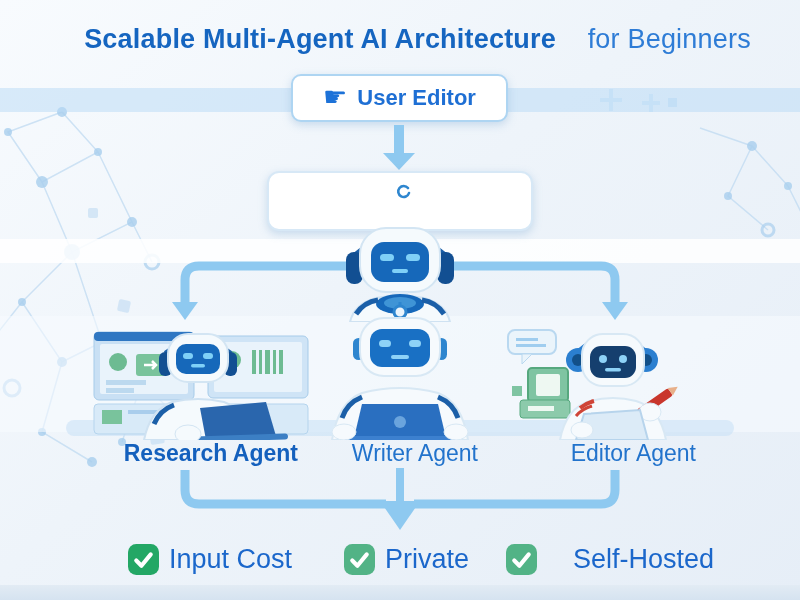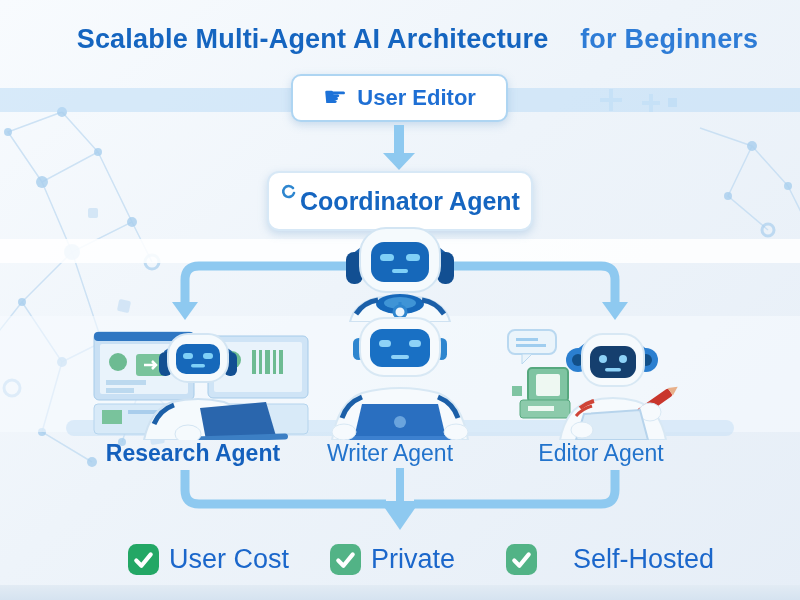--- a/index.html
+++ b/index.html
@@ -15,46 +15,46 @@
   
   .band-top   { left:0; top:88px;  width:800px; height:24px; background:rgba(183,218,246,.5); }
   .band-mid   { left:0; top:239px; width:800px; height:24px; background:rgba(255,255,255,.85); }
   .band-agents{ left:0; top:316px; width:800px; height:116px; background:rgba(248,252,255,.55); }
   .band-desk  { left:66px; top:420px; width:668px; height:16px; background:rgba(199,224,245,.55); border-radius:8px; }
   .band-bottom{ left:0; top:585px; width:800px; height:15px; background:linear-gradient(to bottom,#e2ebf4,#d5e3f0); }
 
   
   .title { left:0; top:24px; width:800px; text-align:center; font-size:27px; letter-spacing:.2px; }
   .title .main   { font-weight:700; color:#1565c0;margin-left:35px; }
-  .title .suffix { font-weight:700; color:#2e7cd6; margin-left:24px; }
+  .title .suffix { font-weight:400; color:#2e7cd6; margin-left:24px; }
 
   
   .node-box {
     background:#ffffff; border:2px solid #aed5f2; border-radius:10px;
     box-shadow:0 3px 9px rgba(120,165,210,.35);
     display:flex; align-items:center; justify-content:center; gap:10px;
   }
   .user-input { left:291px; top:74px; width:217px; height:48px; }
   .user-input .label { font-size:22px; font-weight:700; color:#1e6fd4; }
   .hand-glyph { font-size:27px; color:#1d72d8; line-height:1; transform:translateY(-1px); }
 
   .coordinator { left:267px; top:171px; width:266px; height:60px; border-radius:12px; border-color:#d7e8f6; }
   .coordinator .label { font-size:25px; font-weight:700; color:#1565c0; }
   .swirl { margin-right:-6px; transform:translateY(-9px); }
 
   
-  .agent-label { top:440px; height:32px; text-align:center; font-size:23px; color:#2273cc; }
+  .agent-label { top:440px; height:32px; text-align:right; font-size:23px; color:#2273cc; }
   .agent-label.research { left:88px;  width:210px; font-weight:700; color:#1460bd; }
   .agent-label.writer   { left:302px; width:176px; }
   .agent-label.editor   { left:506px; width:190px; }
 
   
   .badge { top:541px; height:36px; display:flex; align-items:center; gap:10px; }
   .badge .label { font-size:27px; color:#1b67cb; }
-  .badge.b0 { left:128px; } .badge.b1 { left:330px; } .badge.b2 { left:506px;gap:36px; }
+  .badge.b0 { left:128px; } .badge.b1 { left:344px; } .badge.b2 { left:506px;gap:36px; }
 
   .noptr { pointer-events:none; }
 </style>
 </head>
 <body>
 
 <div id="canvas">
 
   <svg class="abs noptr" width="800" height="600" viewBox="0 0 800 600" style="left:0;top:0;">
     <g stroke="#bdd9f1" stroke-width="1.5" fill="none" opacity="0.7">
@@ -123,21 +123,20 @@
 
   <svg class="abs noptr" width="42" height="46" viewBox="0 0 42 46" style="left:378px;top:125px;">
     <rect x="16" y="0" width="10" height="30" fill="#8ec9f0"></rect>
     <path d="M5,28 L37,28 L21,45 Z" fill="#8ec9f0"></path>
   </svg>
 
   <div class="abs node-box coordinator">
     <svg class="swirl" width="16" height="16" viewBox="0 0 16 16">
       <path d="M13,4 A5.5,5.5 0 1 0 14,9" stroke="#2e86cf" stroke-width="2.6" fill="none" stroke-linecap="round"></path>
     </svg>
-    <span class="label">Coordinator Agent</span>
   </div>
 
   <svg class="abs noptr" width="500" height="74" viewBox="0 0 500 74" style="left:150px;top:248px;">
     <path d="M35,56 L35,32 Q35,18 49,18 L451,18 Q465,18 465,32 L465,56" stroke="#8ec9f0" stroke-width="9" fill="none" stroke-linejoin="round"></path>
     <line x1="250" y1="18" x2="250" y2="56" stroke="#8ec9f0" stroke-width="7"></line>
     <path d="M22,54 L48,54 L35,72 Z" fill="#8ec9f0"></path>
     <path d="M452,54 L478,54 L465,72 Z" fill="#8ec9f0"></path>
   </svg>
 
   <svg class="abs noptr" width="144" height="106" viewBox="0 0 144 106" style="left:328px;top:216px;">
@@ -257,21 +256,21 @@
     <path d="M465,6 L465,26 Q465,40 451,40 L264,40" stroke="#8ec9f0" stroke-width="9" fill="none" stroke-linejoin="round"></path>
     <line x1="250" y1="4" x2="250" y2="44" stroke="#8ec9f0" stroke-width="8"></line>
     <path d="M230,37 L270,37 L250,66 Z" fill="#8ec9f0"></path>
   </svg>
 
   <div class="abs badge b0">
     <svg width="31" height="31" viewBox="0 0 30 30">
       <rect width="30" height="30" rx="8" fill="#23a765"></rect>
       <path d="M8,16 L13,21 L22,10" stroke="#ffffff" stroke-width="4" fill="none" stroke-linecap="round" stroke-linejoin="round"></path>
     </svg>
-    <span class="label">User Cost</span>
+    <span class="label">Input Cost</span>
   </div>
   <div class="abs badge b1">
     <svg width="31" height="31" viewBox="0 0 30 30">
       <rect width="30" height="30" rx="8" fill="#52b386"></rect>
       <path d="M8,16 L13,21 L22,10" stroke="#ffffff" stroke-width="4" fill="none" stroke-linecap="round" stroke-linejoin="round"></path>
     </svg>
     <span class="label">Private</span>
   </div>
   <div class="abs badge b2">
     <svg width="31" height="31" viewBox="0 0 30 30">

